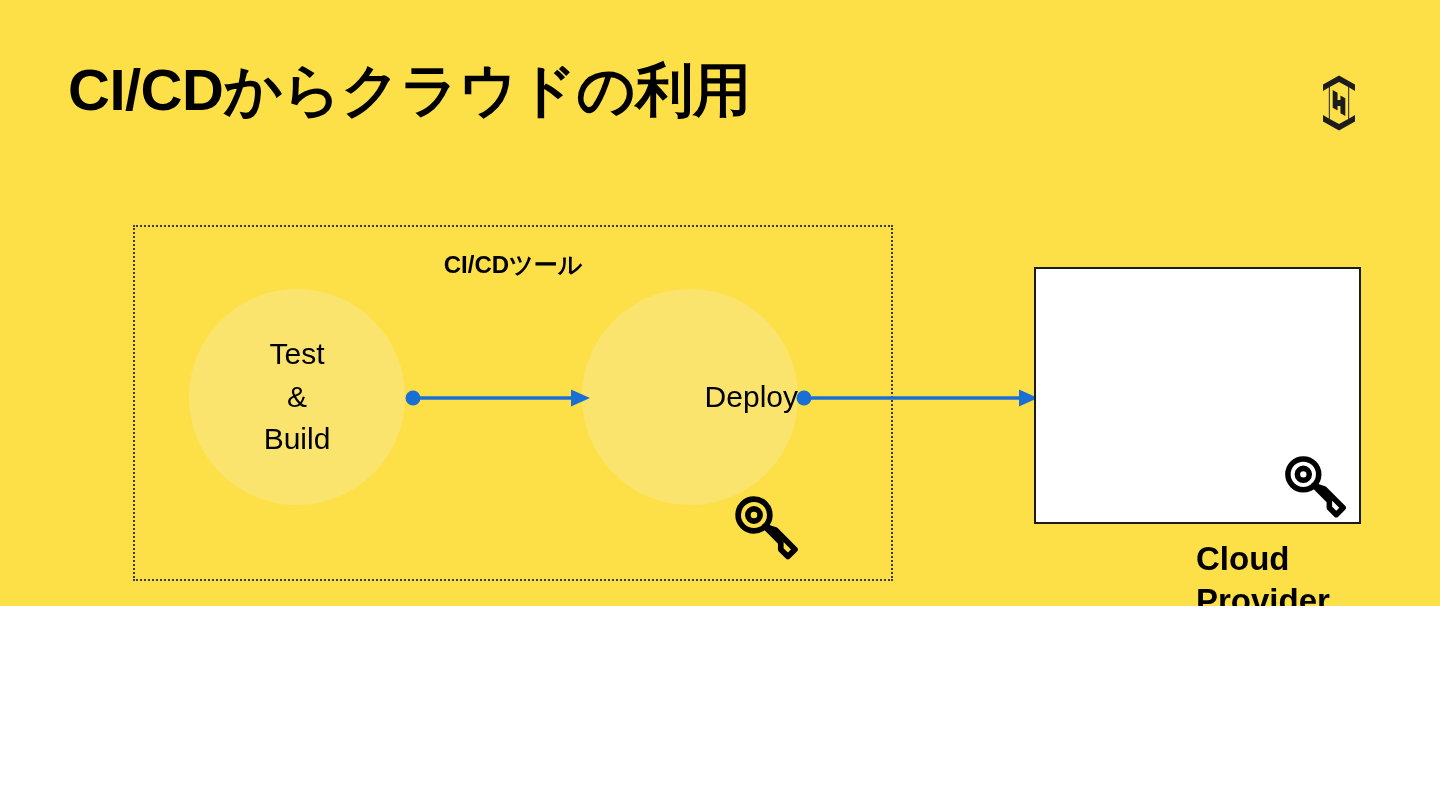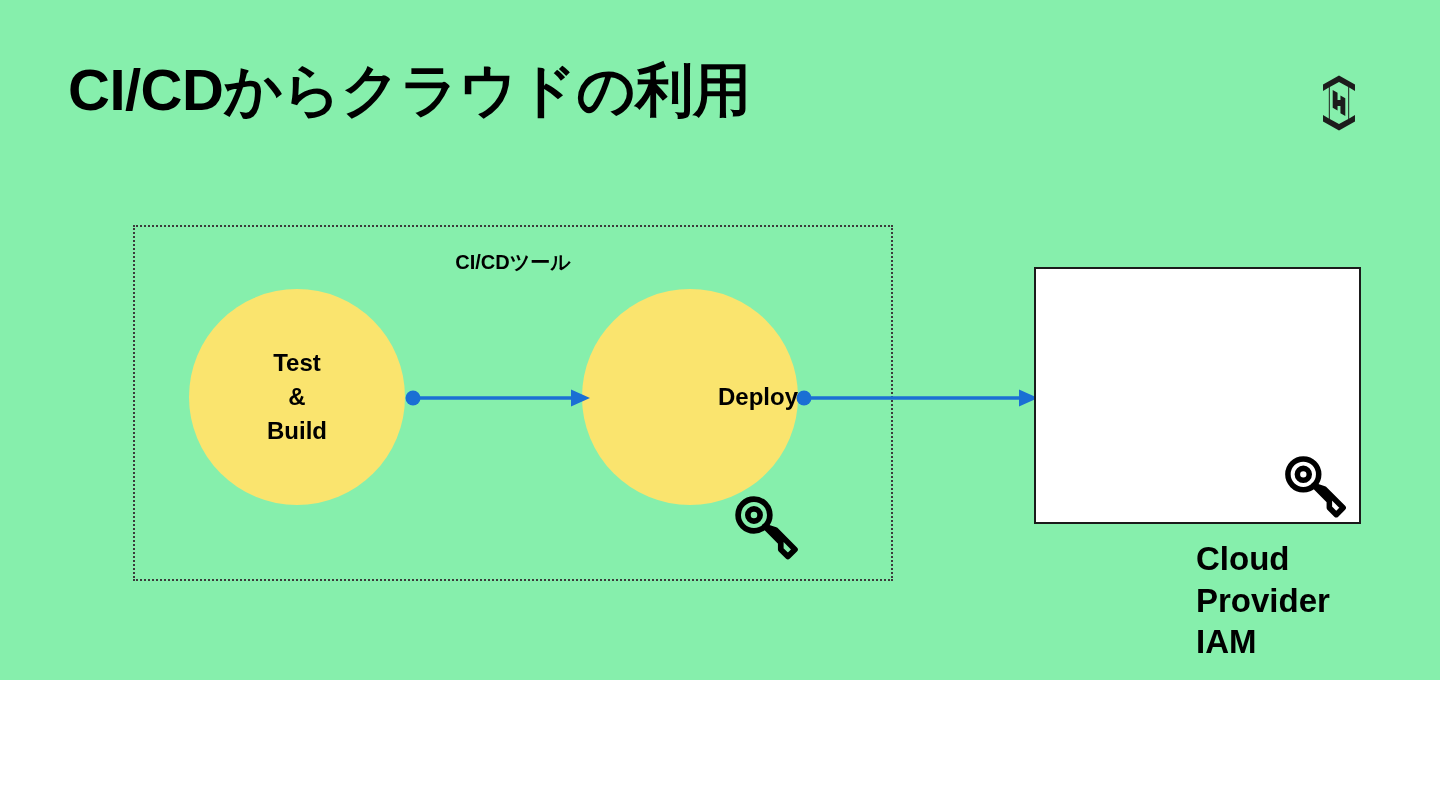--- a/index.html
+++ b/index.html
@@ -8,22 +8,22 @@
     padding: 0;
     background: #ffffff;
   }
   body {
     font-family: "Liberation Sans", "DejaVu Sans", sans-serif;
     color: #000000;
   }
   #slide {
     position: relative;
     width: 1440px;
-    height: 680px;
-    background: #86efac;
+    height: 606px;
+    background: #fde047;
     overflow: hidden;
   }
 
   
   .slide-title {
     position: absolute;
     left: 68px;
     top: 60px;
     font-size: 58px;
     font-weight: 700;
@@ -51,38 +51,38 @@
     height: 356px;
     border: 2px dotted #3b3b3b;
     box-sizing: border-box;
   }
   .cicd-container-label {
     position: absolute;
     left: 0;
     right: 0;
     top: 22px;
     text-align: center;
-    font-size: 20px;
+    font-size: 24px;
     font-weight: 700;
     color: #000000;
   }
 
   
   .stage-circle {
     position: absolute;
     border-radius: 50%;
     background: #FAE46E;
     display: flex;
     align-items: center;
     justify-content: center;
     text-align: center;
   }
   .stage-circle .stage-label {
-    font-size: 24px;
-    font-weight: 700;
+    font-size: 30px;
+    font-weight: 400;
     line-height: 1.42;
     color: #000000;
     white-space: pre-line;
   }
   #circle-test-build {
     left: 189px;
     top: 289px;
     width: 216px;
     height: 216px;
   }

